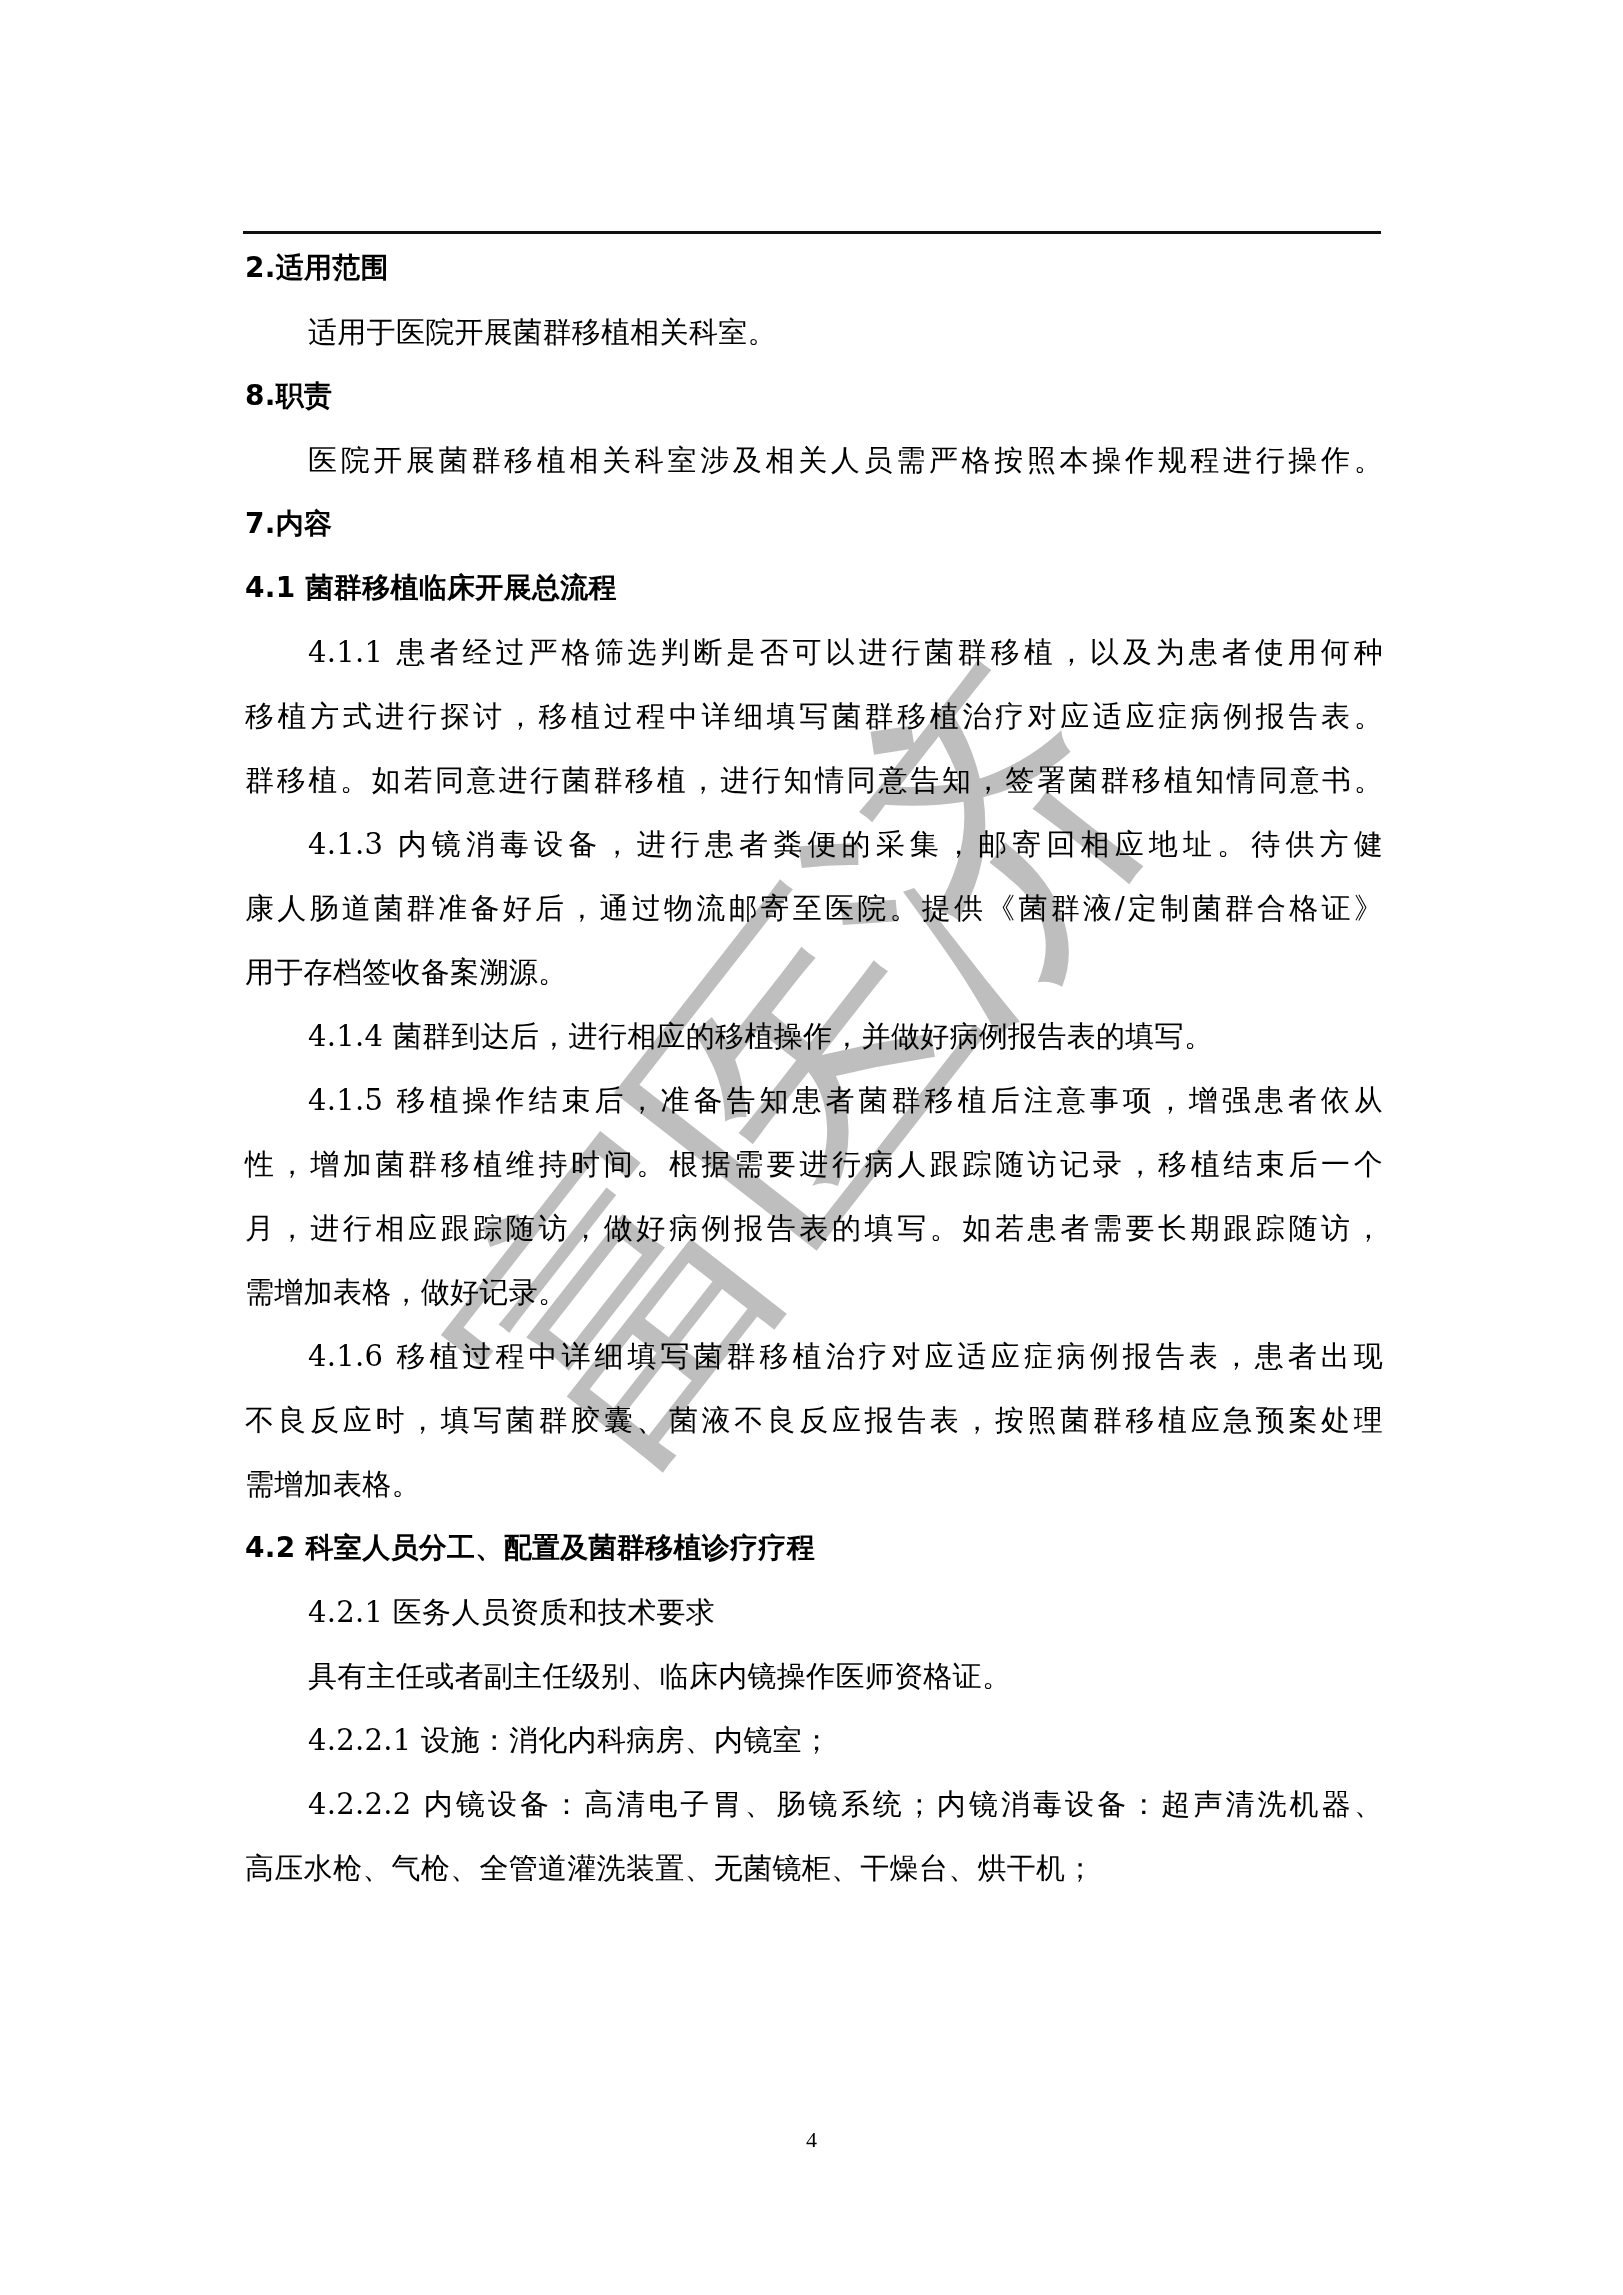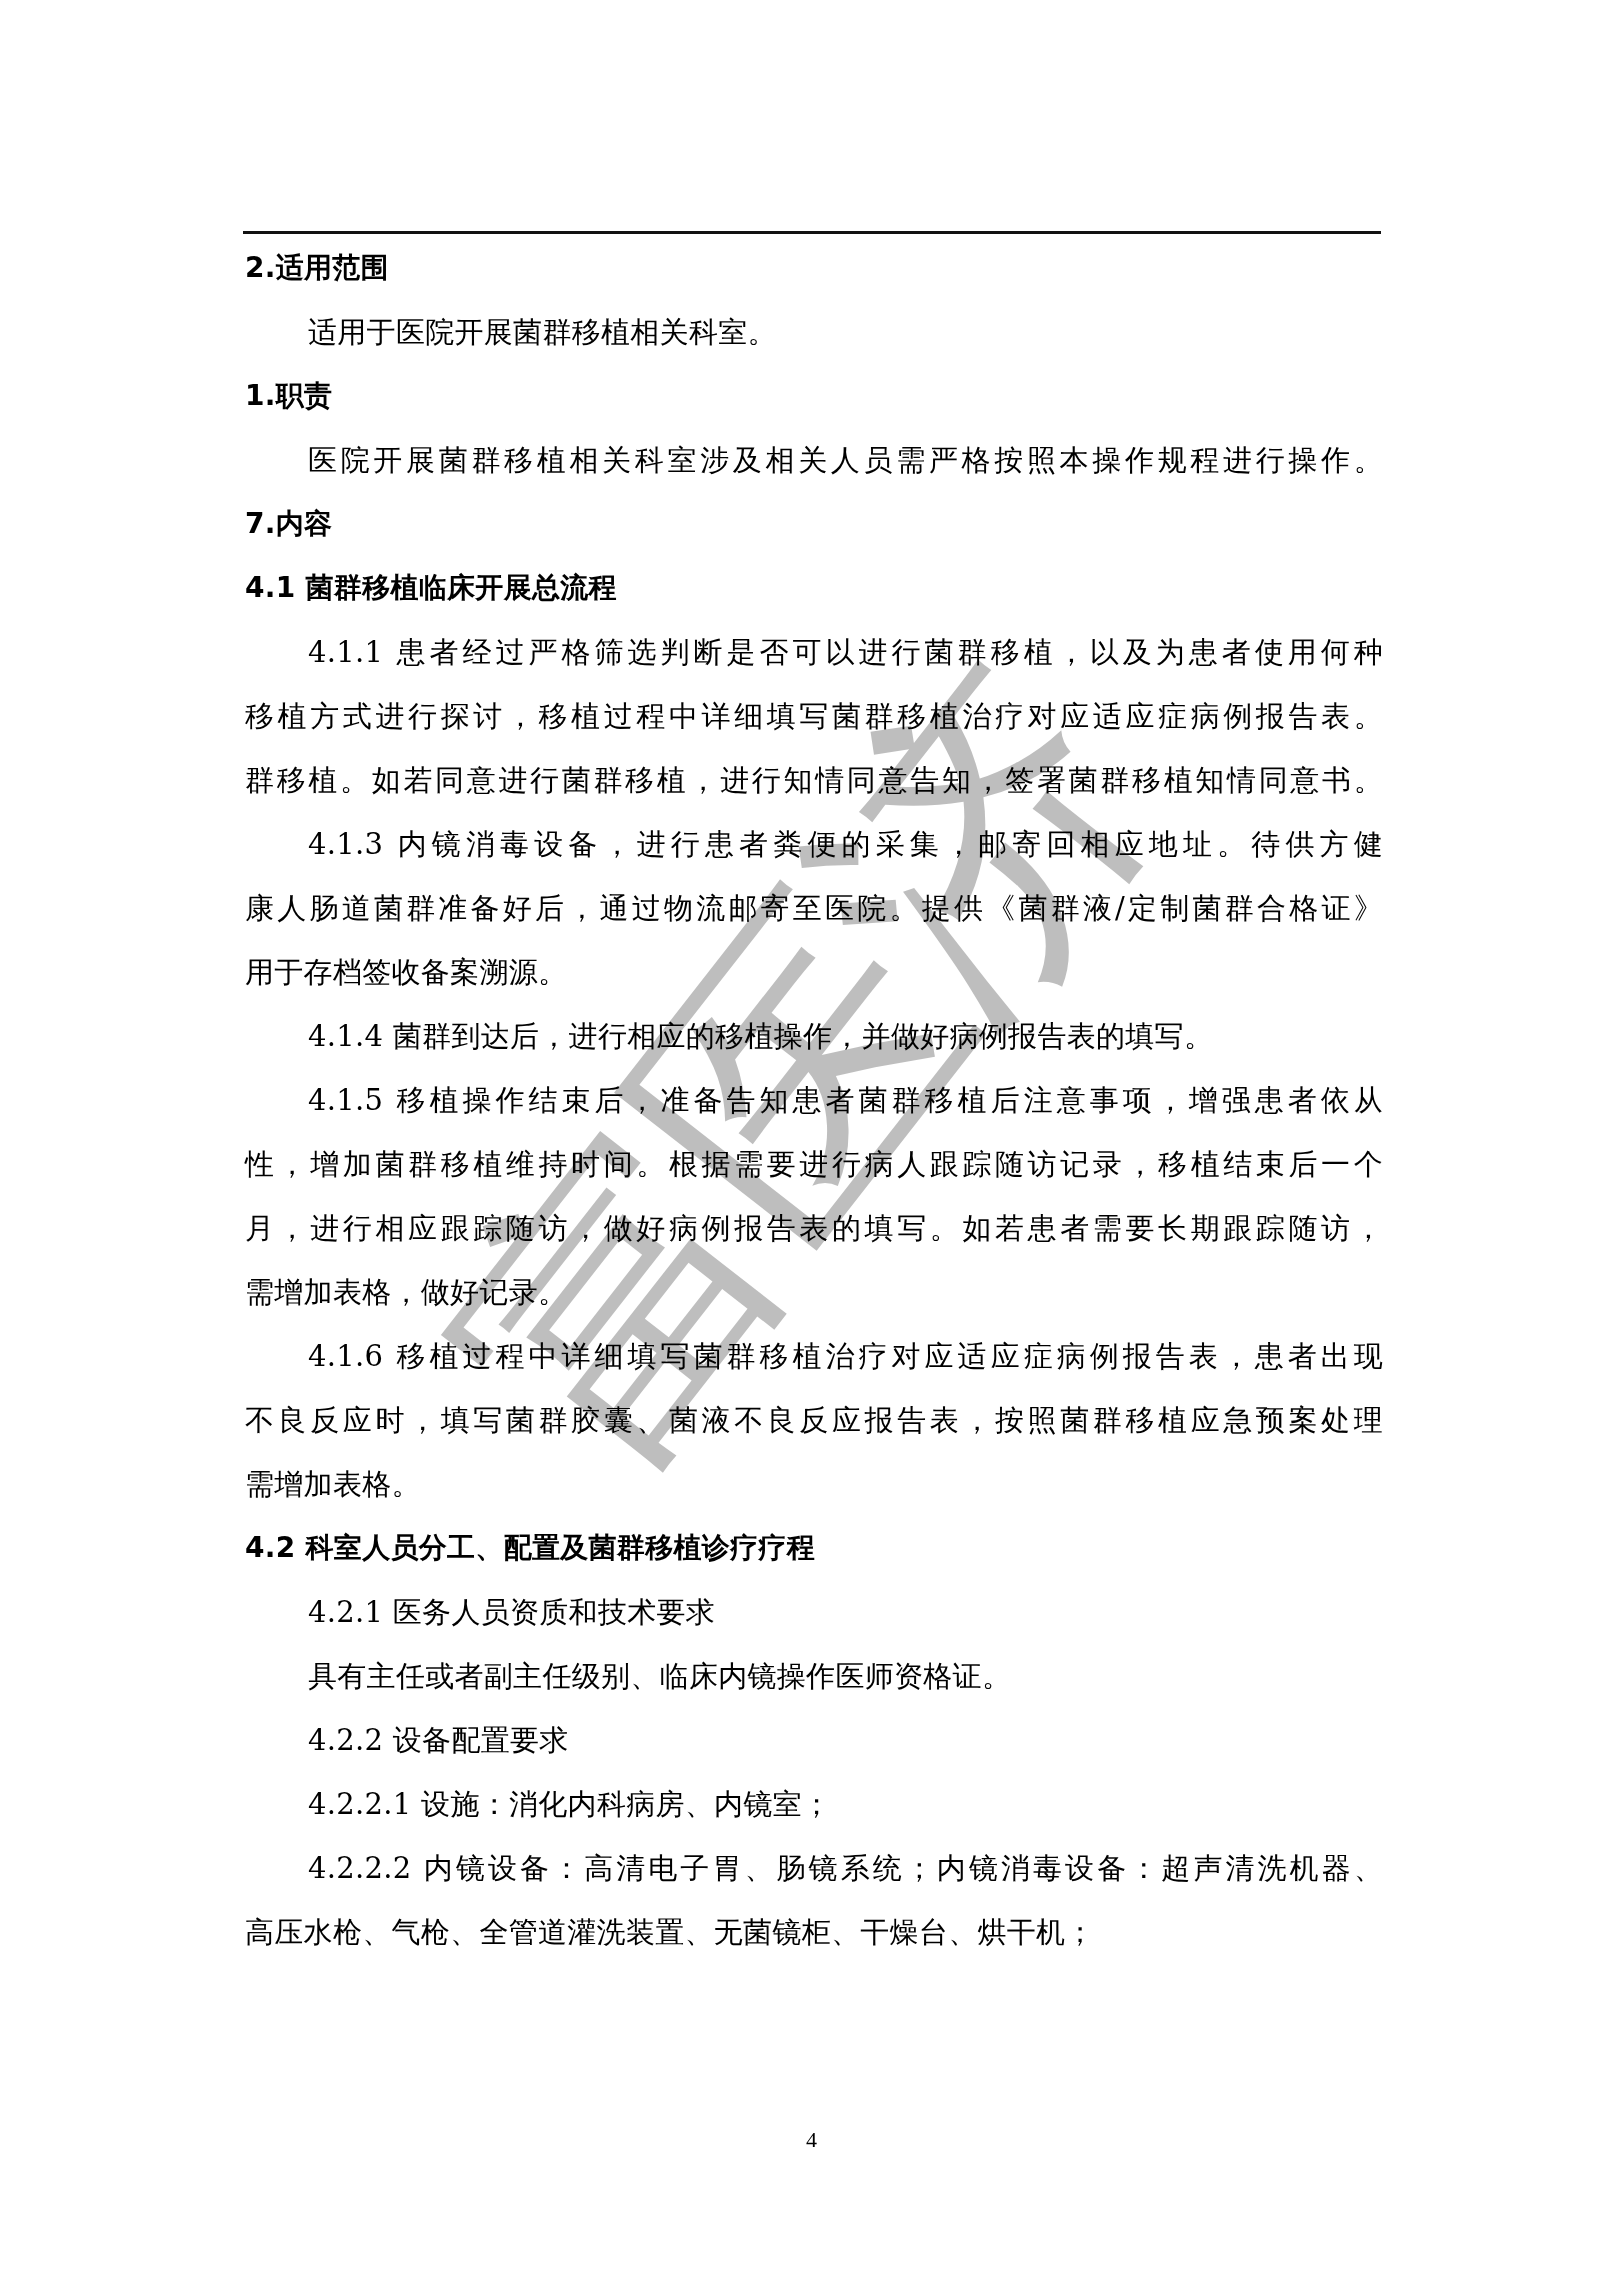--- a/index.html
+++ b/index.html
@@ -86,42 +86,41 @@
 
 <div class="page">
 
   <div class="header-rule"></div>
 
   <div class="watermark">富医济</div>
 
   <div class="content">
     <div class="line h">2.适用范围</div>
     <div class="line indent">适用于医院开展菌群移植相关科室。</div>
-    <div class="line h">1.职责</div>
+    <div class="line h">8.职责</div>
     <div class="line indent justify">医院开展菌群移植相关科室涉及相关人员需严格按照本操作规程进行操作。</div>
     <div class="line h">7.内容</div>
     <div class="line h">4.1 菌群移植临床开展总流程</div>
     <div class="line indent justify">4.1.1 患者经过严格筛选判断是否可以进行菌群移植，以及为患者使用何种</div>
     <div class="line justify">移植方式进行探讨，移植过程中详细填写菌群移植治疗对应适应症病例报告表。</div>
     <div class="line justify">群移植。如若同意进行菌群移植，进行知情同意告知，签署菌群移植知情同意书。</div>
     <div class="line indent justify">4.1.3 内镜消毒设备，进行患者粪便的采集，邮寄回相应地址。待供方健</div>
     <div class="line justify">康人肠道菌群准备好后，通过物流邮寄至医院。提供《菌群液/定制菌群合格证》</div>
     <div class="line">用于存档签收备案溯源。</div>
     <div class="line indent">4.1.4 菌群到达后，进行相应的移植操作，并做好病例报告表的填写。</div>
     <div class="line indent justify">4.1.5 移植操作结束后，准备告知患者菌群移植后注意事项，增强患者依从</div>
     <div class="line justify">性，增加菌群移植维持时间。根据需要进行病人跟踪随访记录，移植结束后一个</div>
     <div class="line justify">月，进行相应跟踪随访，做好病例报告表的填写。如若患者需要长期跟踪随访，</div>
     <div class="line">需增加表格，做好记录。</div>
     <div class="line indent justify">4.1.6 移植过程中详细填写菌群移植治疗对应适应症病例报告表，患者出现</div>
     <div class="line justify">不良反应时，填写菌群胶囊、菌液不良反应报告表，按照菌群移植应急预案处理</div>
     <div class="line">需增加表格。</div>
     <div class="line h">4.2 科室人员分工、配置及菌群移植诊疗疗程</div>
     <div class="line indent">4.2.1 医务人员资质和技术要求</div>
     <div class="line indent">具有主任或者副主任级别、临床内镜操作医师资格证。</div>
-    <div class="line indent">4.2.2 设备配置要求</div>
     <div class="line indent">4.2.2.1 设施：消化内科病房、内镜室；</div>
     <div class="line indent justify">4.2.2.2 内镜设备：高清电子胃、肠镜系统；内镜消毒设备：超声清洗机器、</div>
     <div class="line">高压水枪、气枪、全管道灌洗装置、无菌镜柜、干燥台、烘干机；</div>
   </div>
 
   <div class="page-number">4</div>
 
 </div>
 
 

